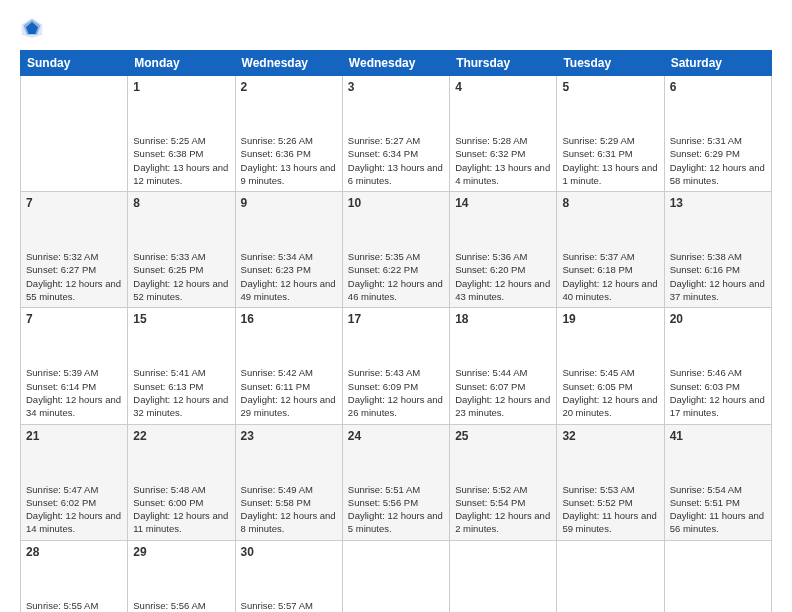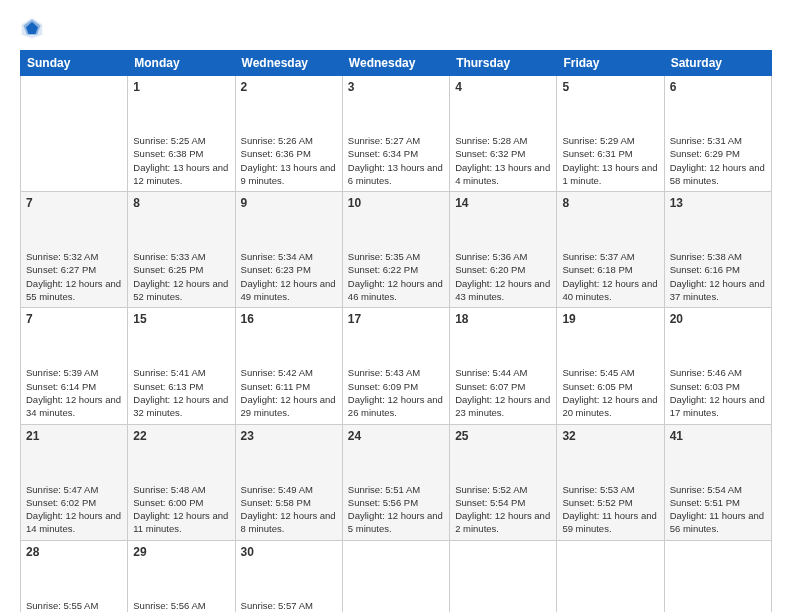--- a/index.html
+++ b/index.html
@@ -120,21 +120,21 @@
   </div>
 
   <table class="calendar">
     <thead>
       <tr>
         <th>Sunday</th>
         <th>Monday</th>
         <th>Wednesday</th>
         <th>Wednesday</th>
         <th>Thursday</th>
-        <th>Friday</th>
+        <th>Tuesday</th>
         <th>Saturday</th>
       </tr>
     </thead>
     <tbody id="calendar-body">
     <tr>
           <td class="empty-cell"></td>
           <td>
             <span class="cell-date">1</span>
             <div class="cell-info">Sunrise: 5:25 AM<br>Sunset: 6:38 PM<br>Daylight: 13 hours and 12 minutes.</div>
           </td>

